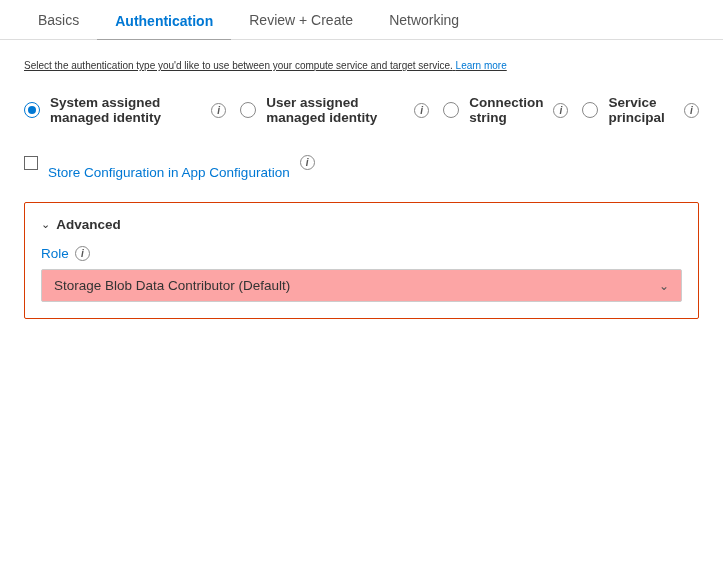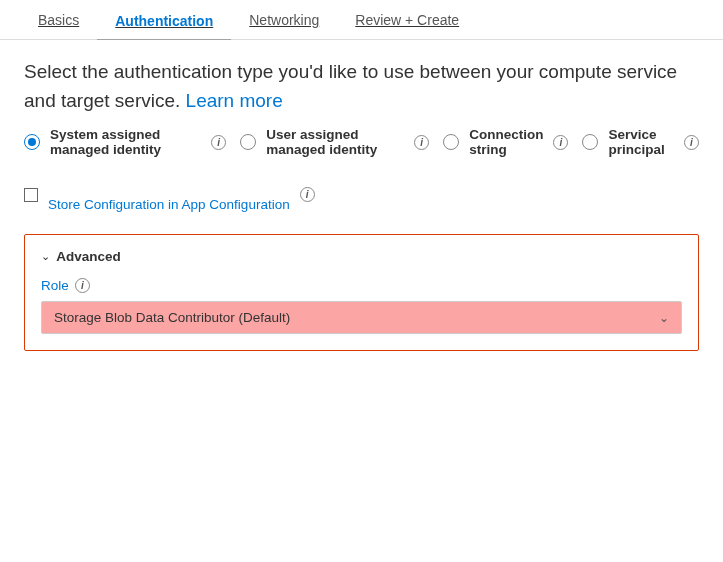--- a/index.html
+++ b/index.html
@@ -13,21 +13,20 @@
       padding: 0;
     }
 
     
     .nav-tabs {
       display: flex;
       align-items: flex-end;
       border-bottom: 1px solid #ddd;
       padding: 0 20px;
       gap: 0;
-      text-decoration: underline;
     }
     .nav-tab {
       padding: 12px 18px 10px;
       cursor: pointer;
       font-size: 14px;
       color: #555;
       border-bottom: 2px solid transparent;
       margin-bottom: -1px;
       white-space: nowrap;
     }
@@ -36,25 +35,26 @@
       border-bottom: 1px solid #a3a3a3;
       font-weight: 600;
     }
 
     
     .content {
       padding: 18px 24px;
     }
 
     .description {
-      font-size: 19px;
+      font-size: 10px;
       color: #333;
       line-height: 1.5;
-      margin-bottom: 12px;
+      margin-bottom: 22px;
       max-width: 680px;
+      text-decoration: underline;
     }
     .description a {
       color: #0078d4;
       text-decoration: none;
     }
 
     
     .options-group {
       display: flex;
       flex-direction: row;
@@ -190,22 +190,22 @@
       font-size: 12px;
       color: #555;
     }
   </style>
 </head>
 <body>
 
 <nav class="nav-tabs">
   <div class="nav-tab">Basics</div>
   <div class="nav-tab active">Authentication</div>
+  <div class="nav-tab">Review + Create</div>
   <div class="nav-tab">Networking</div>
-  <div class="nav-tab">Review + Create</div>
 </nav>
 
 <div class="content">
 
   <p class="description">
     <span>Select the authentication type you'd like to use between your compute service and target service.</span>
     <a href="#">Learn more</a>
   </p>
 
   <div class="options-group">

